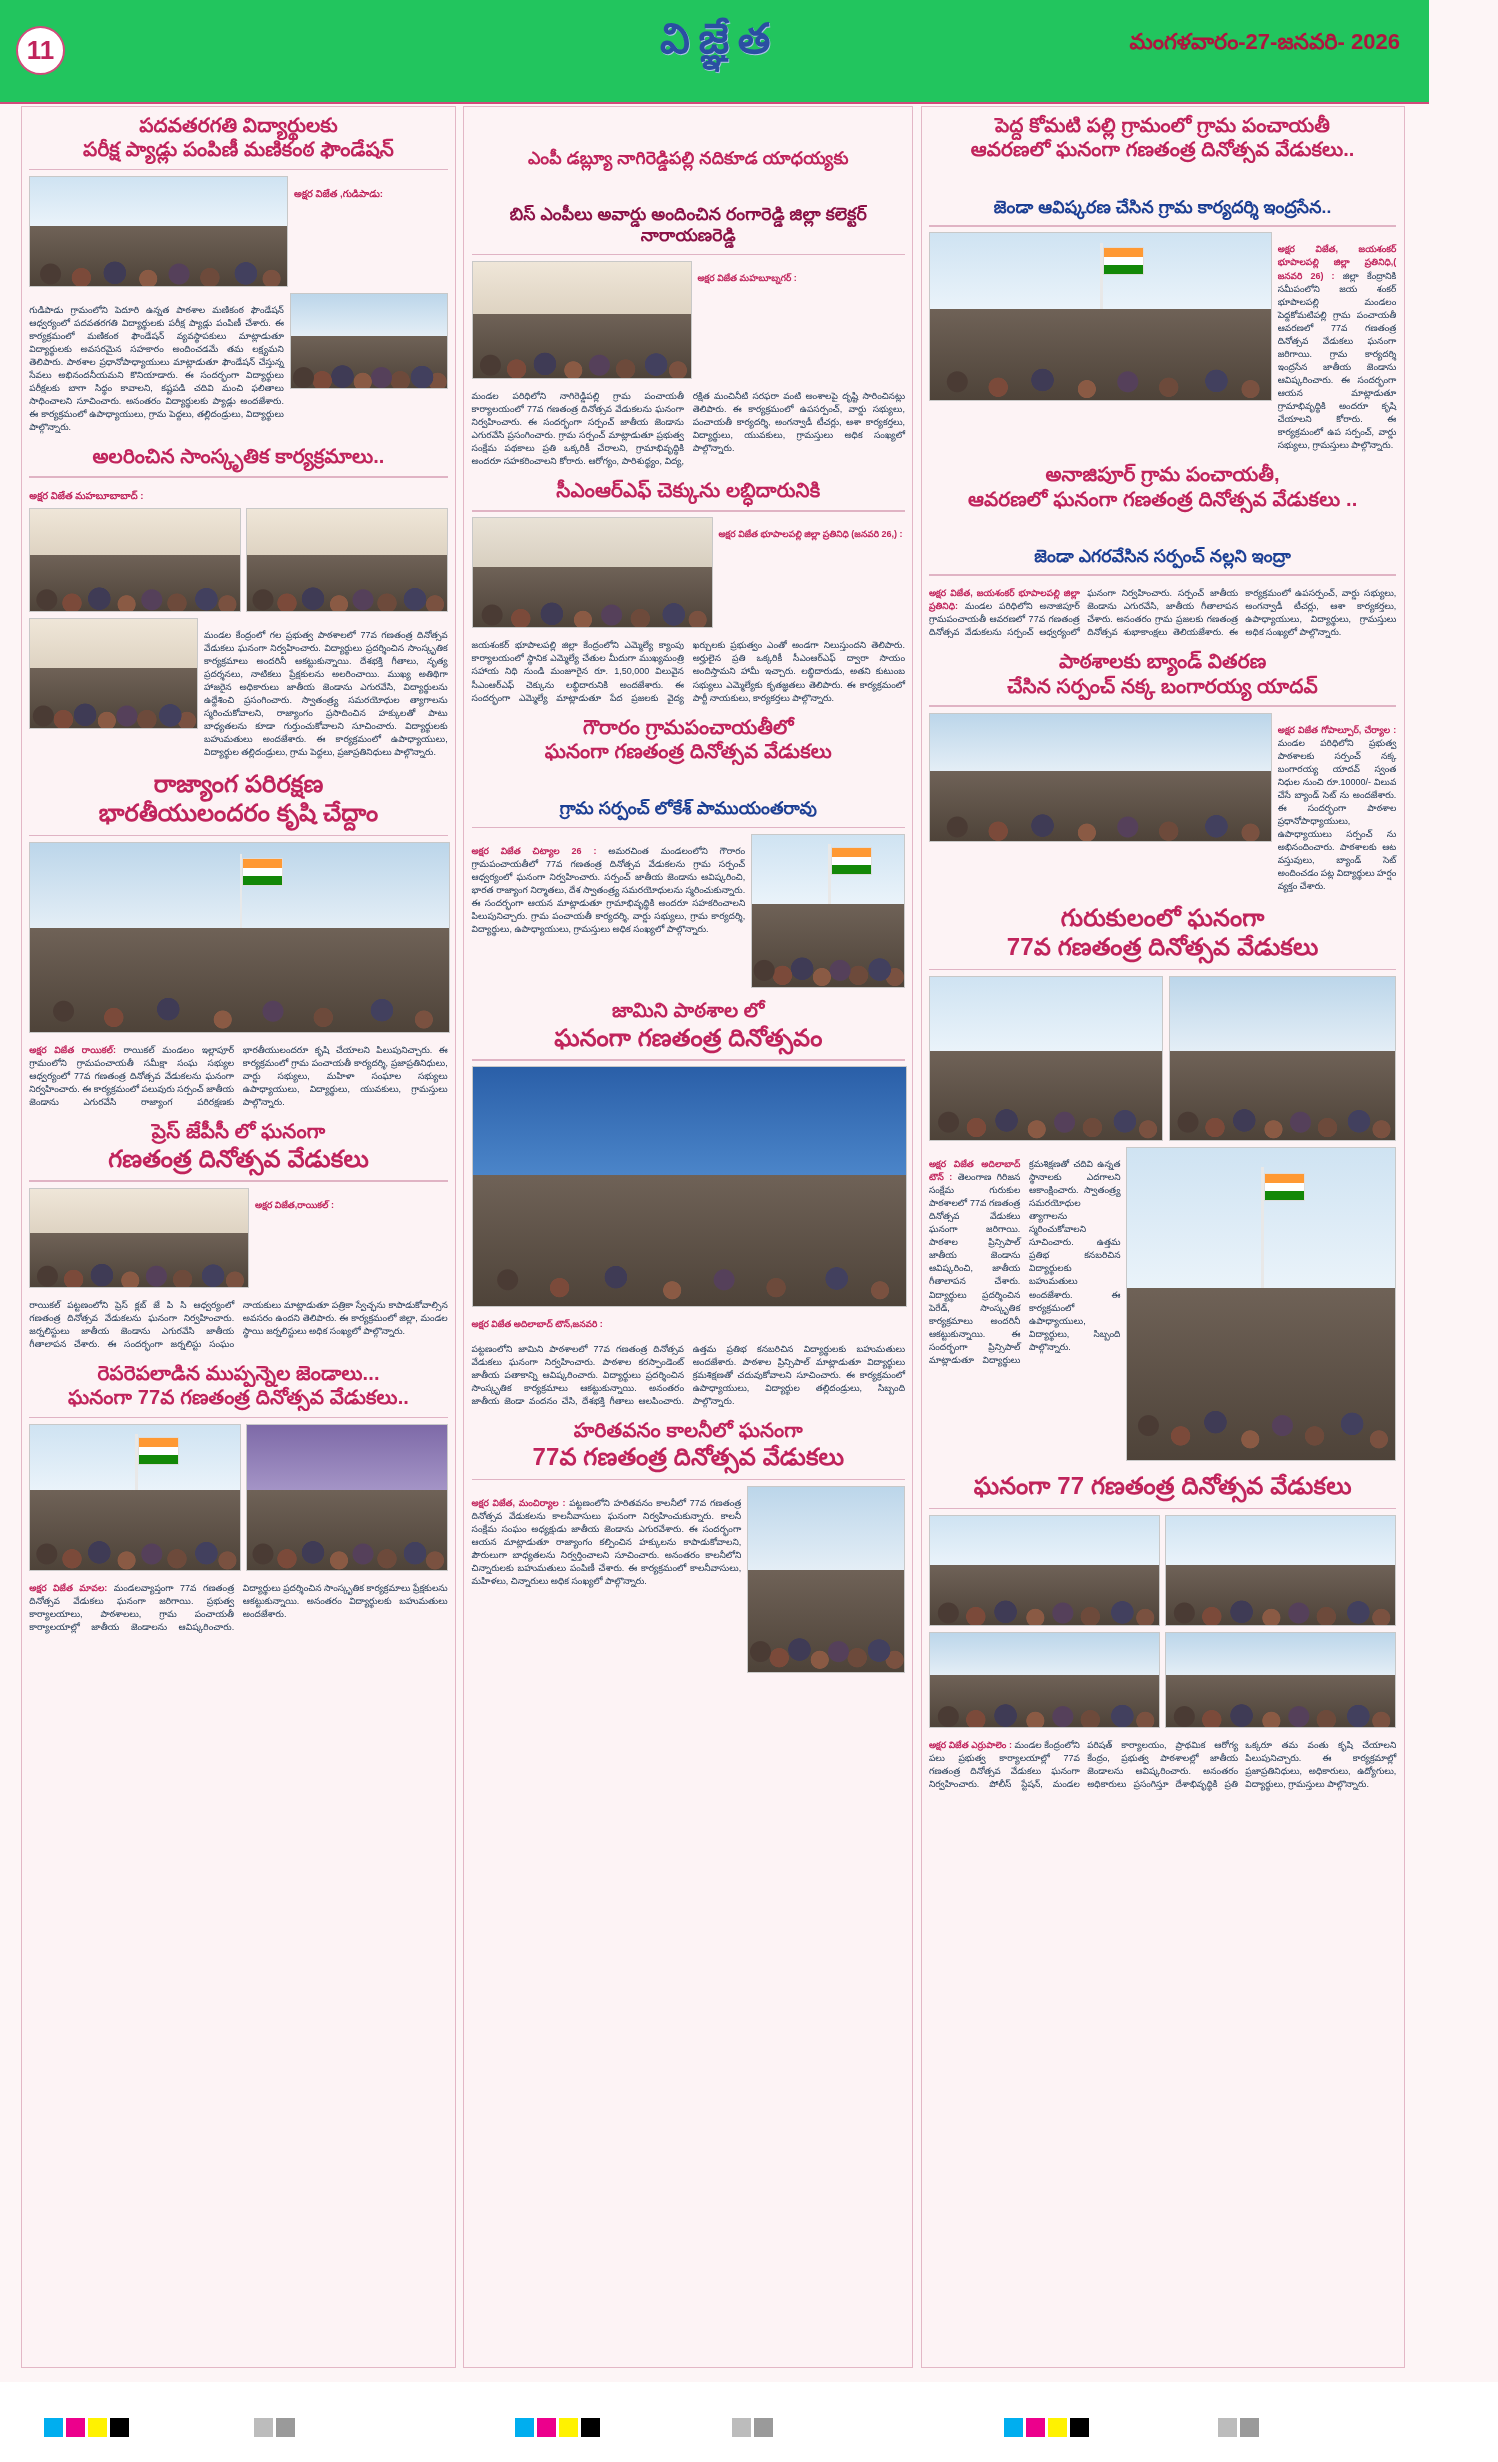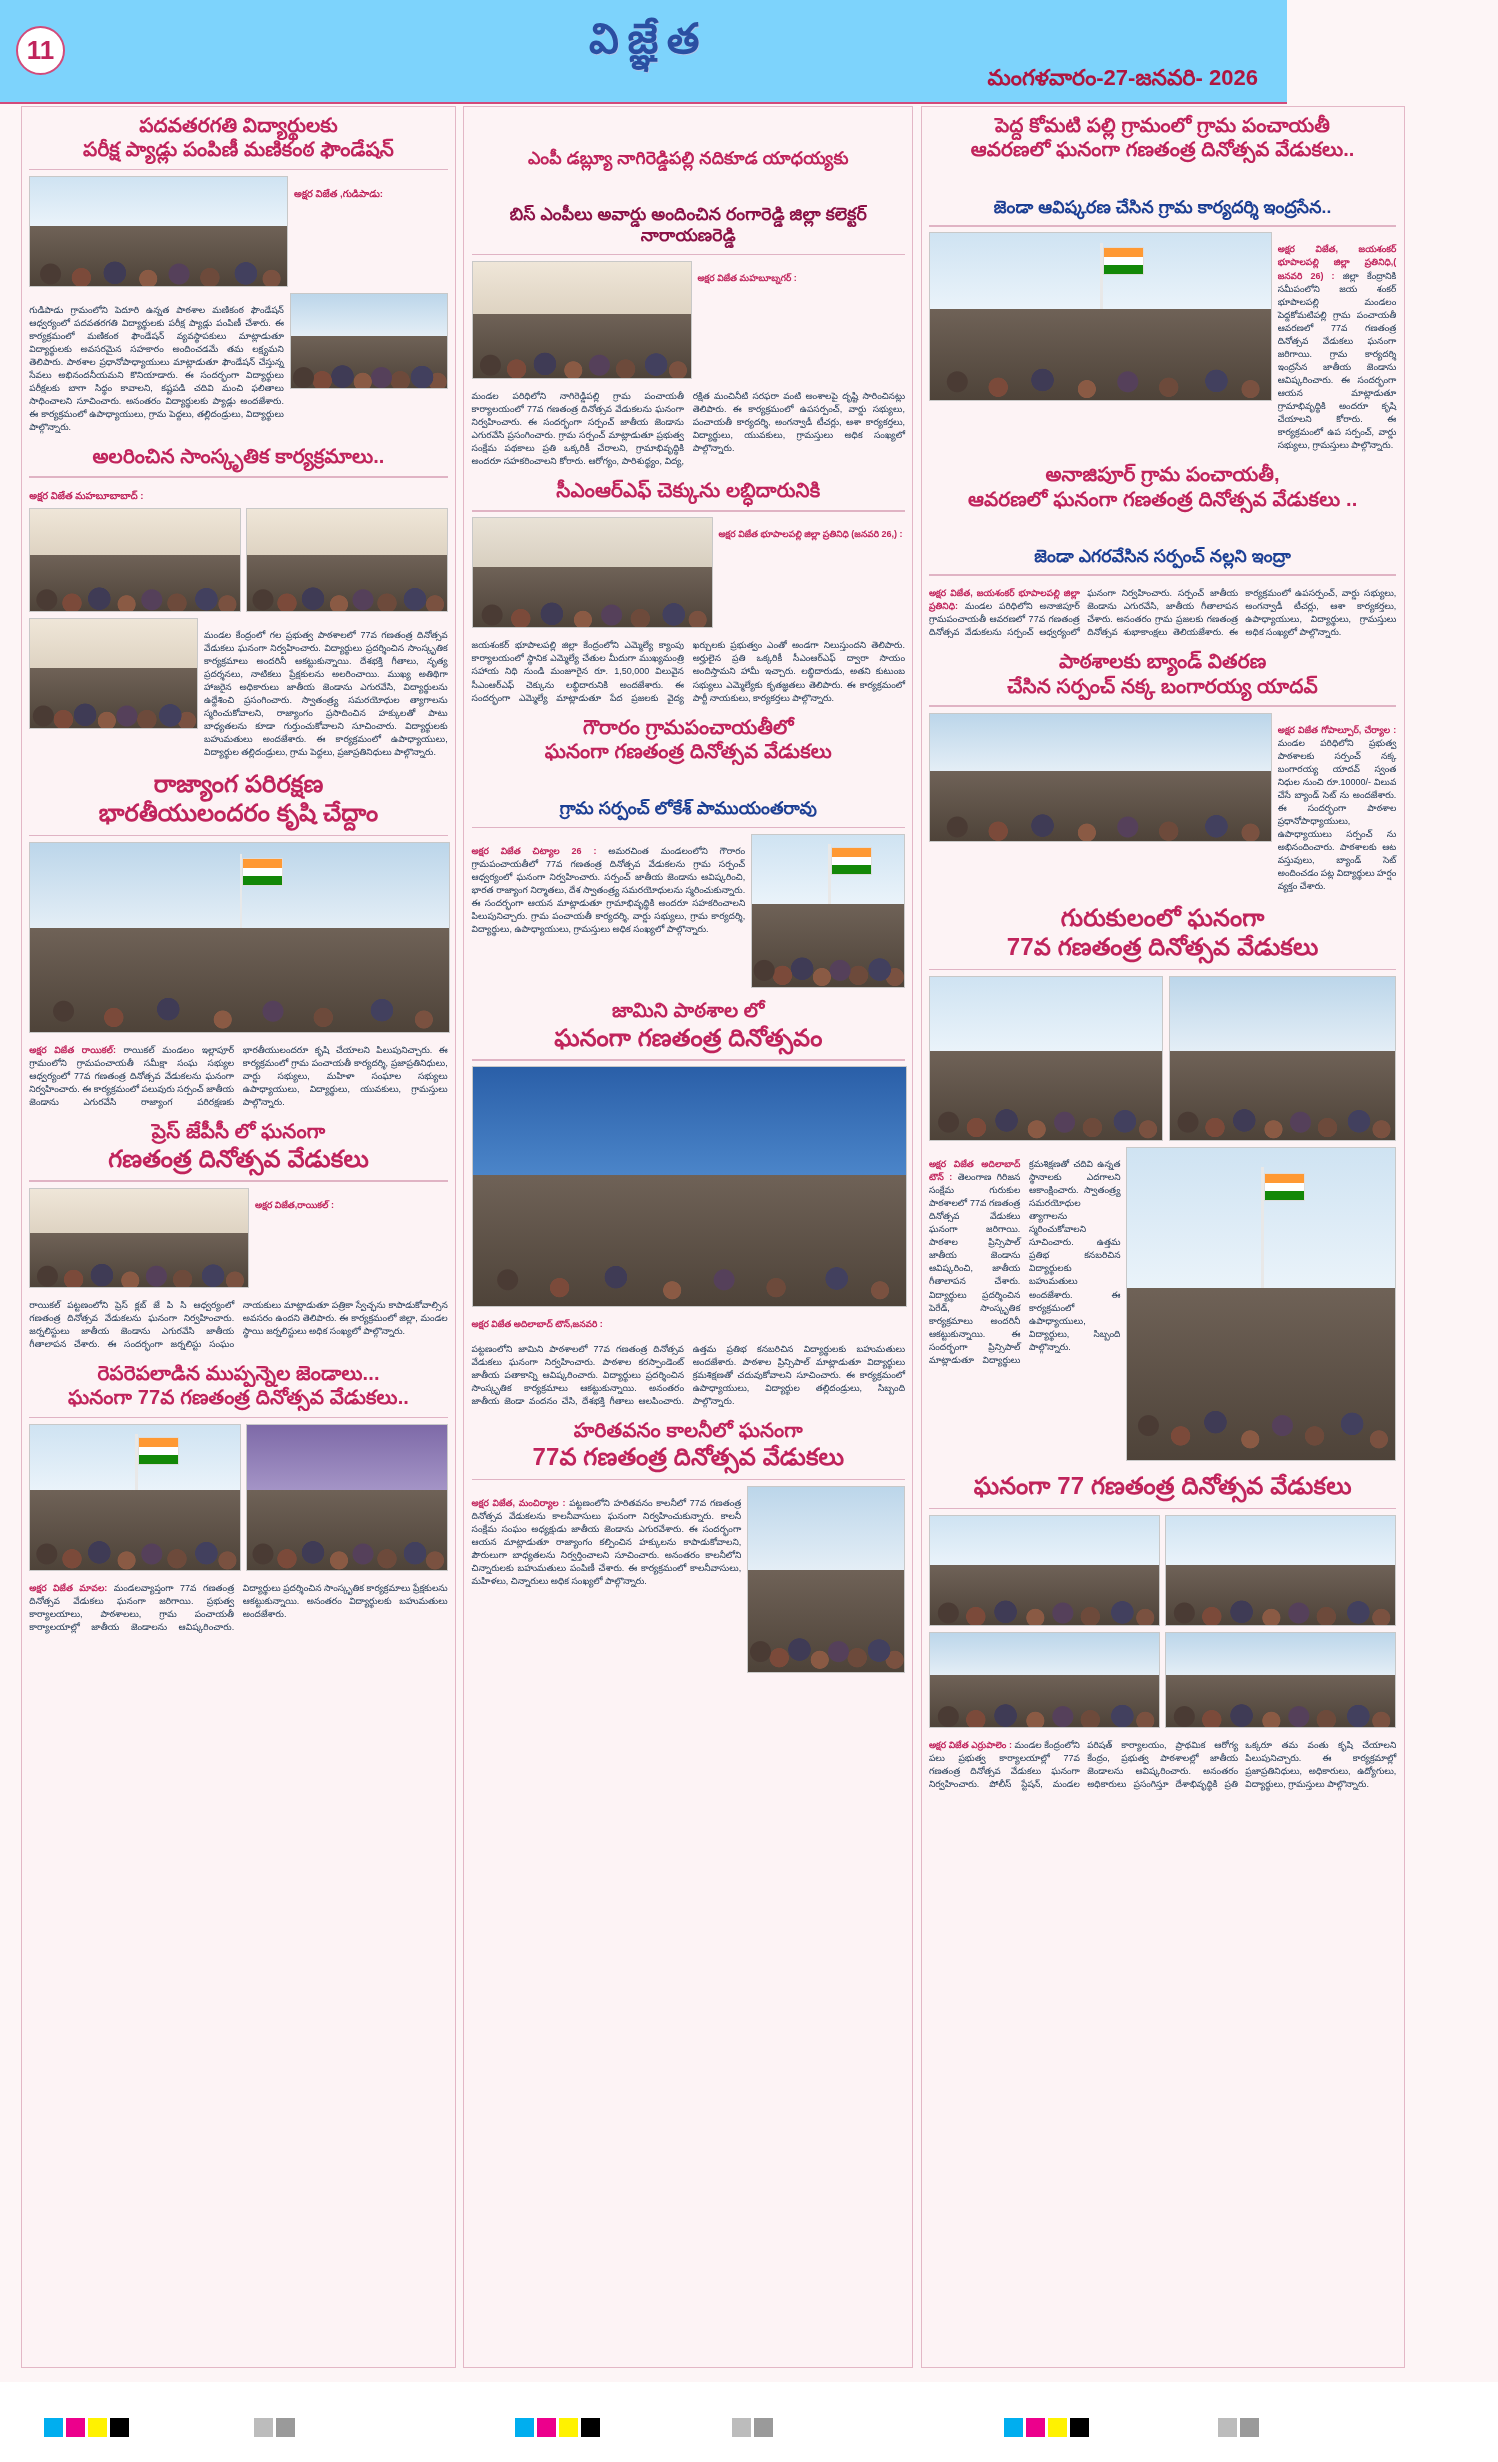--- a/index.html
+++ b/index.html
@@ -9,41 +9,41 @@
     width:1499px; height:2462px; position:relative; overflow:hidden;
     background:#fdf6f7;
   }
   .page{
     position:absolute; inset:0;
     background:#fdf5f6;
     padding:0;
   }
   
   .masthead{
-    position:absolute; left:0; top:0; width:1287px; height:102px;
-    background:#7dd3fc;
+    position:absolute; left:0; top:0; width:1429px; height:102px;
+    background:#22c55e;
     border-bottom:2.2px solid #d24a7a;
   }
   .page-num{
     position:absolute; left:16px; top:26px;
     width:45px; height:45px; border-radius:50%;
     background:#ffffff; border:2.2px solid #d24a7a;
     color:#c0245c; font-size:26px; font-weight:bold;
     display:flex; align-items:center; justify-content:center;
   }
   .logo{
     position:absolute; left:50%; transform:translateX(-50%); top:14.5px;
     font-size:42px; font-weight:bold; color:#2a4fa2;
     font-family:"Liberation Sans", sans-serif;
     letter-spacing:-1.5px;
     text-shadow:0.7px 0.7px 0 #b0c4e8;
   }
   .date-box{
     position:absolute; right:29px; top:29px;
-    font-size:22px; font-weight:bold; color:#b0153f;margin-top:36px;
+    font-size:22px; font-weight:bold; color:#b0153f;
   }
   
   .cols{
     position:absolute; left:13px; top:106px; width:1473px; height:2262px;
     display:flex; gap:7.3px;padding-left:8px;
   }
   .col{
     background:#fdf3f5;
     border:1.5px solid #e3b7c6;
     padding:5.8px 7.3px 7.3px 7.3px;

